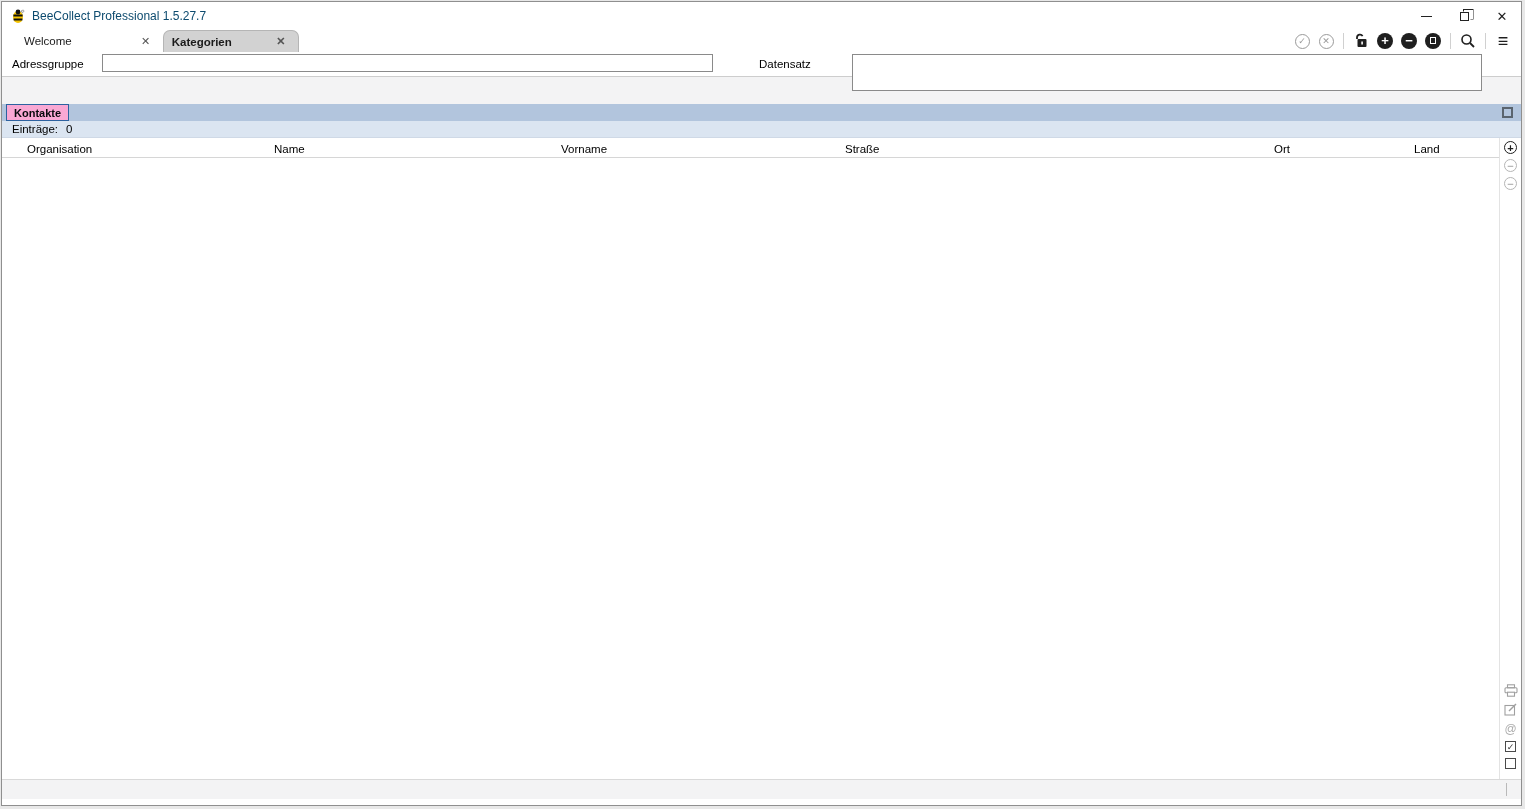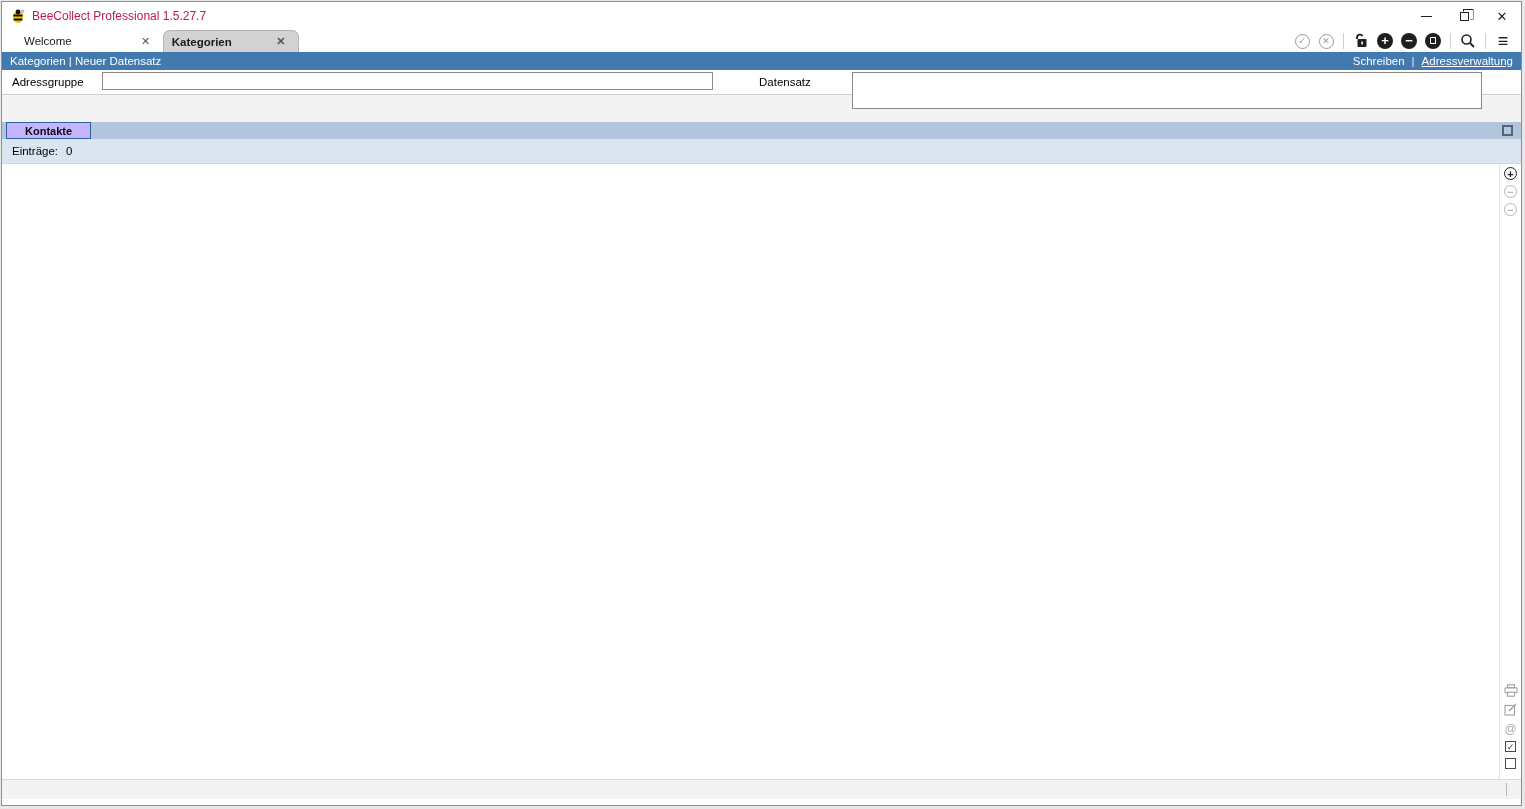--- a/index.html
+++ b/index.html
@@ -5,21 +5,21 @@
   * { margin:0; padding:0; box-sizing:border-box; }
   html,body { width:1525px; height:809px; background:#e8e8e8; font-family:"Liberation Sans", sans-serif; }
   .window {
     position:relative; width:1521px; height:805px; margin:1px;
     background:#ffffff; border:1px solid #8f8f8f; overflow:hidden;
     display:flex; flex-direction:column;
   }
   
   .titlebar { height:28px; background:#ffffff; display:flex; align-items:center; flex:0 0 auto; }
   .app-icon { width:16px; height:16px; margin:0 6px 0 8px; flex:0 0 auto; }
-  .title-text { font-size:12px; color:#be185d; }
+  .title-text { font-size:12px; color:#0c4a6e; }
   .win-controls { margin-left:auto; display:flex; height:100%; }
   .win-btn { width:38px; height:100%; display:flex; align-items:center; justify-content:center; cursor:default; color:#222; }
   .min-glyph { width:11px; height:1px; background:#222; display:block; }
   .restore-glyph { position:relative; width:9px; height:9px; border:1px solid #222; background:#fff; }
   .restore-glyph::before { content:""; position:absolute; left:2px; top:-4px; width:9px; height:9px; border:1px solid #222; border-left-width:1px; clip-path:polygon(0 0,100% 0,100% 100%,72% 100%,72% 28%,0 28%); }
   .close-glyph { font-size:13px; line-height:13px; }
 
   
   .tabbar { height:22px; background:#ffffff; display:flex; align-items:flex-end; flex:0 0 auto; position:relative; }
   .tab { height:22px; display:flex; align-items:center; padding:0 10px 0 22px; font-size:11.5px; color:#1a1a1a; position:relative; }
@@ -45,25 +45,25 @@
   .form-area { height:52px; position:relative; background:#ffffff; flex:0 0 auto; }
   .form-area .lower { position:absolute; left:0; right:0; top:24px; bottom:0; background:#f3f3f4; border-top:1px solid #cdcdcd; }
   .f-label { position:absolute; font-size:11.5px; color:#000; }
   .lbl-adressgruppe { left:10px; top:6px; }
   .lbl-kommentar { left:757px; top:6px; }
   .inp-adressgruppe { position:absolute; left:100px; top:2px; width:611px; height:18px; border:1px solid #8a8a8a; background:#fff; font-size:11.5px; padding:0 3px; font-family:"Liberation Sans", sans-serif; }
   .inp-kommentar { position:absolute; left:850px; top:2px; width:630px; height:37px; border:1px solid #8a8a8a; background:#fff; font-size:11.5px; padding:1px 3px; resize:none; font-family:"Liberation Sans", sans-serif; z-index:2; }
 
   
   .section-bar { height:17px; background:#b2c5dd; display:flex; align-items:center; flex:0 0 auto; position:relative; }
-  .section-tab { margin-left:4px; height:17px; background:#c4b5fd; border:1px solid #2d62a0; display:flex; align-items:center; padding:0 18px; font-size:11px; font-weight:bold; color:#07090c; cursor:pointer; }
+  .section-tab { margin-left:4px; height:17px; background:#f9a8d4; border:1px solid #2d62a0; display:flex; align-items:center; padding:0 7px; font-size:11px; font-weight:bold; color:#07090c; cursor:pointer; }
   .panel-btn { position:absolute; right:8px; top:3px; width:11px; height:11px; border:2px solid #5a646e; background:transparent; cursor:pointer; }
 
   
-  .entries-strip { height:25px; background:#dbe5f1; display:flex; align-items:center; font-size:11.5px; color:#000; padding-left:10px; gap:8px; flex:0 0 auto; border-bottom:1px solid #cfd9e6; }
+  .entries-strip { height:17px; background:#dbe5f1; display:flex; align-items:center; font-size:11.5px; color:#000; padding-left:10px; gap:8px; flex:0 0 auto; border-bottom:1px solid #cfd9e6; }
 
   
   .table-wrap { flex:1 1 auto; position:relative; background:#fff; }
   .thead { display:flex; height:20px; align-items:center; font-size:11.5px; color:#000; border-bottom:1px solid #d6d6d6; margin-right:22px; }
   .th { padding-top:2px; overflow:hidden; white-space:nowrap; }
   .th.c0 { width:272px; padding-left:25px; }
   .th.c1 { width:287px; }
   .th.c2 { width:284px; }
   .th.c3 { width:429px; }
   .th.c4 { width:140px; }
@@ -154,28 +154,20 @@
           <line x1="10" y1="10" x2="14" y2="14" stroke="#1f1f1f" stroke-width="1.8"></line>
         </svg>
       </div>
       <span class="vsep"></span>
       <div class="ticon">
         <span class="menu-glyph">≡</span>
       </div>
     </div>
   </div>
 
-  <div class="bluebar">
-    <span>Kategorien | Neuer Datensatz</span>
-    <span class="right">
-      <span>Schreiben</span>
-      <span class="pipe">|</span>
-      <a>Adressverwaltung</a>
-    </span>
-  </div>
 
   <div class="form-area">
     <div class="lower"></div>
     <label class="f-label lbl-adressgruppe">Adressgruppe</label>
     <input class="inp-adressgruppe" type="text" value="" style="">
     <label class="f-label lbl-kommentar">Datensatz</label>
     <textarea class="inp-kommentar" style=""></textarea>
   </div>
 
   <div class="section-bar">
@@ -184,20 +176,28 @@
     </div>
     <div class="panel-btn"></div>
   </div>
 
   <div class="entries-strip">
     <span>Einträge:</span>
     <span>0</span>
   </div>
 
   <div class="table-wrap">
+    <div class="thead">
+      <div class="th c0">Organisation</div>
+      <div class="th c1">Name</div>
+      <div class="th c2">Vorname</div>
+      <div class="th c3">Straße</div>
+      <div class="th c4">Ort</div>
+      <div class="th c5">Land</div>
+    </div>
     <div class="tbody"></div>
 
     <div class="rail">
       <div class="rail-circle rc-dark">+</div>
       <div class="rail-circle rc-gray">−</div>
       <div class="rail-circle rc-gray">−</div>
 
       <div class="rail-bottom">
         <div class="g-ic">
           <svg width="14" height="13" viewBox="0 0 14 13">

